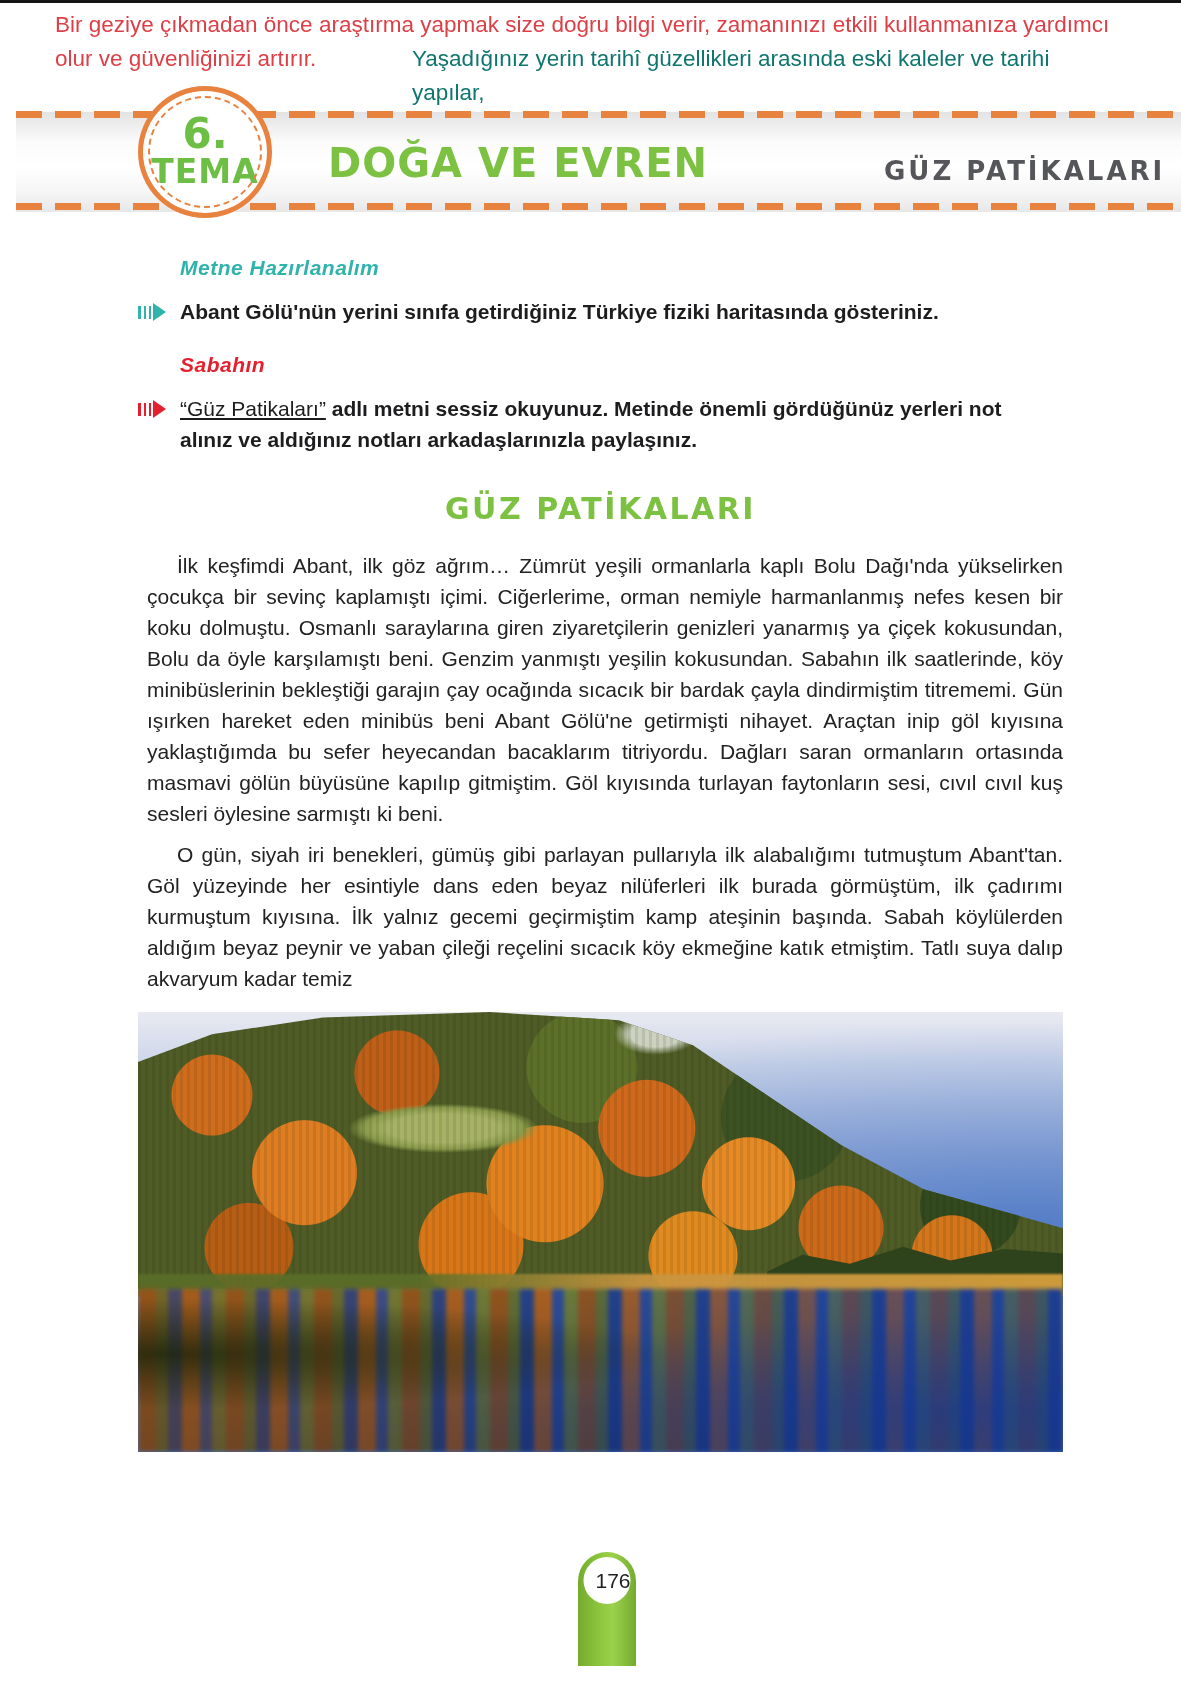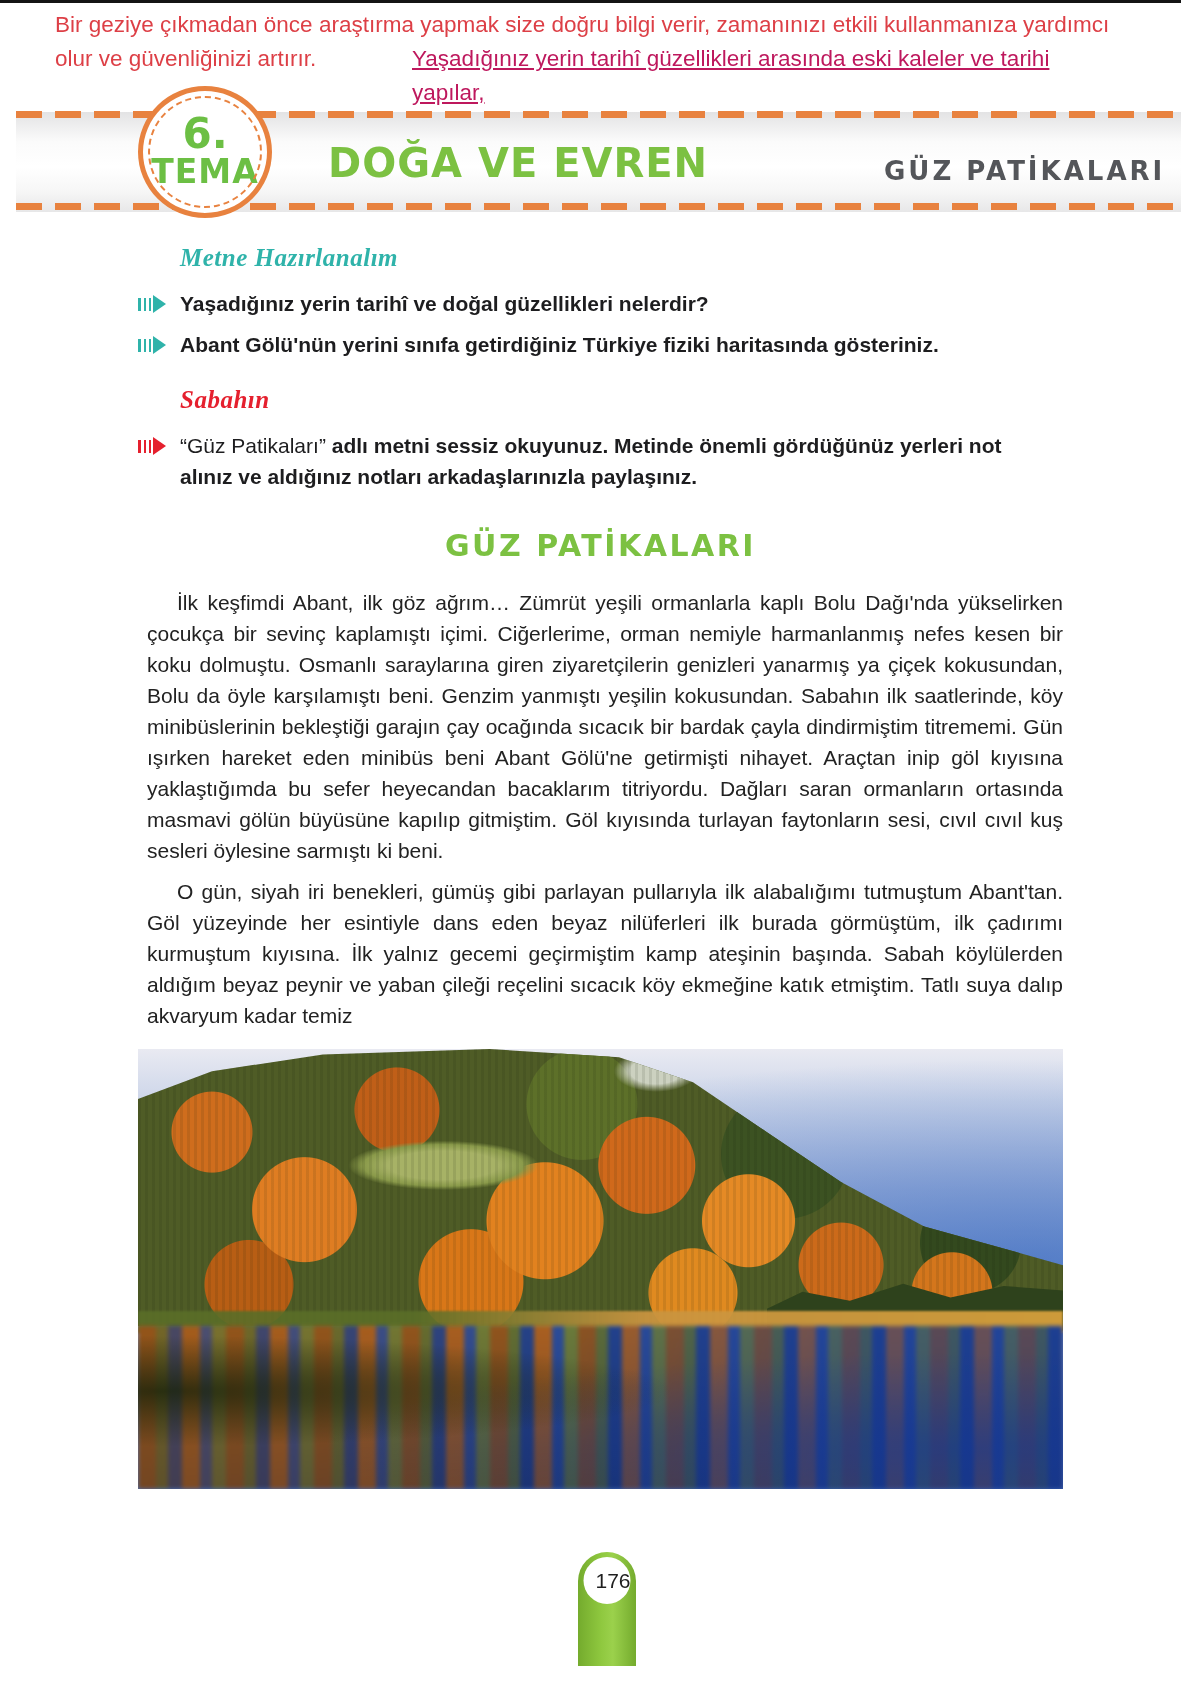--- a/index.html
+++ b/index.html
@@ -13,21 +13,21 @@
   }
   .top-edge{position:absolute;top:0;left:0;right:0;height:3px;background:#141414;}
 
   
   .note1{
     position:absolute;left:55px;top:8px;width:1095px;
     color:#dd3f46;font-size:22.5px;line-height:34px;font-weight:400;
   }
   .note2{
     position:absolute;left:412px;top:42px;width:690px;
-    color:#be185d;font-size:22.5px;line-height:34px;font-weight:400;text-decoration:underline;
+    color:#0f766e;font-size:22.5px;line-height:34px;font-weight:400;
   }
 
   
   .band{
     position:absolute;left:0;top:112px;width:100%;height:100px;
     background:linear-gradient(180deg,#e3e3e4 0%,#fbfbfb 30%,#ffffff 55%,#f6f6f6 80%,#e7e7e8 100%);
     margin-left:16px;
   }
   .dash{position:absolute;left:0;right:0;height:7px;
     background:repeating-linear-gradient(90deg,#e8823f 0 26px,transparent 26px 39px);}
@@ -59,40 +59,40 @@
     font-size:42px;font-weight:800;color:#6cbf44;line-height:40px;
   }
   .badge-label{
     font-family:"DejaVu Sans", sans-serif;
     font-size:33px;font-weight:800;color:#6cbf44;line-height:36px;letter-spacing:1px;
   }
 
   
   .content{position:absolute;left:138px;top:240px;width:925px;}
   .sec-head{
-    margin:4px 0 16px 42px;
-    font-family:Liberation Serif, serif;
-    font-style:italic;font-weight:700;font-size:25px;letter-spacing:0.5px;
+    margin:16px 0 16px 42px;
+    font-family:Liberation Sans, sans-serif;
+    font-style:italic;font-weight:700;font-size:21px;letter-spacing:0.5px;
   }
   .sec-head.teal{color:#2fb3aa;}
   .sec-head.red{color:#e5202e;margin-top:26px;}
 
   .bullet-row{display:flex;align-items:flex-start;margin:0 0 10px 0;}
   .bullet{display:flex;align-items:center;flex:0 0 34px;width:34px;margin-top:7px;}
   .bullet .bars{width:15px;height:13px;
     background:repeating-linear-gradient(90deg,var(--c) 0 2.5px,transparent 2.5px 5.5px);}
   .bullet .tri{width:0;height:0;border-top:9px solid transparent;
     border-bottom:9px solid transparent;border-left:13px solid var(--c);}
   .bullet.teal-b{--c:#2fb3aa;}
   .bullet.red-b{--c:#e5202e;}
   .bullet-text{
     margin:0 0 0 8px;width:860px;
     font-size:21px;line-height:31px;font-weight:700;color:#1d1d1f;
   }
-  .bullet-text .q{font-weight:400;}
+  .bullet-text .q{font-weight:400;text-decoration:underline;}
 
   .article-title{
     margin:36px 0 0 0;text-align:center;
     font-family:"DejaVu Sans", sans-serif;
     font-size:30px;font-weight:800;color:#7cc142;letter-spacing:2.5px;
   }
   .body-par{
     margin:24px 0 0 9px;
     font-size:21px;line-height:31px;color:#222;
     text-align:justify;text-indent:30px;
@@ -191,27 +191,20 @@
 
   <div class="content">
 
     <h3 class="sec-head teal">Metne Hazırlanalım</h3>
 
     <div class="bullet-row">
       <span class="bullet teal-b">
           <span class="bars"></span>
           <span class="tri"></span>
         </span>
-      <p class="bullet-text">Yaşadığınız yerin tarihî ve doğal güzellikleri nelerdir?</p>
-    </div>
-    <div class="bullet-row">
-      <span class="bullet teal-b">
-          <span class="bars"></span>
-          <span class="tri"></span>
-        </span>
       <p class="bullet-text">Abant Gölü'nün yerini sınıfa getirdiğiniz Türkiye fiziki haritasında gösteriniz.</p>
     </div>
 
     <h3 class="sec-head red">Sabahın</h3>
 
     <div class="bullet-row">
       <span class="bullet red-b">
           <span class="bars"></span>
           <span class="tri"></span>
         </span>

